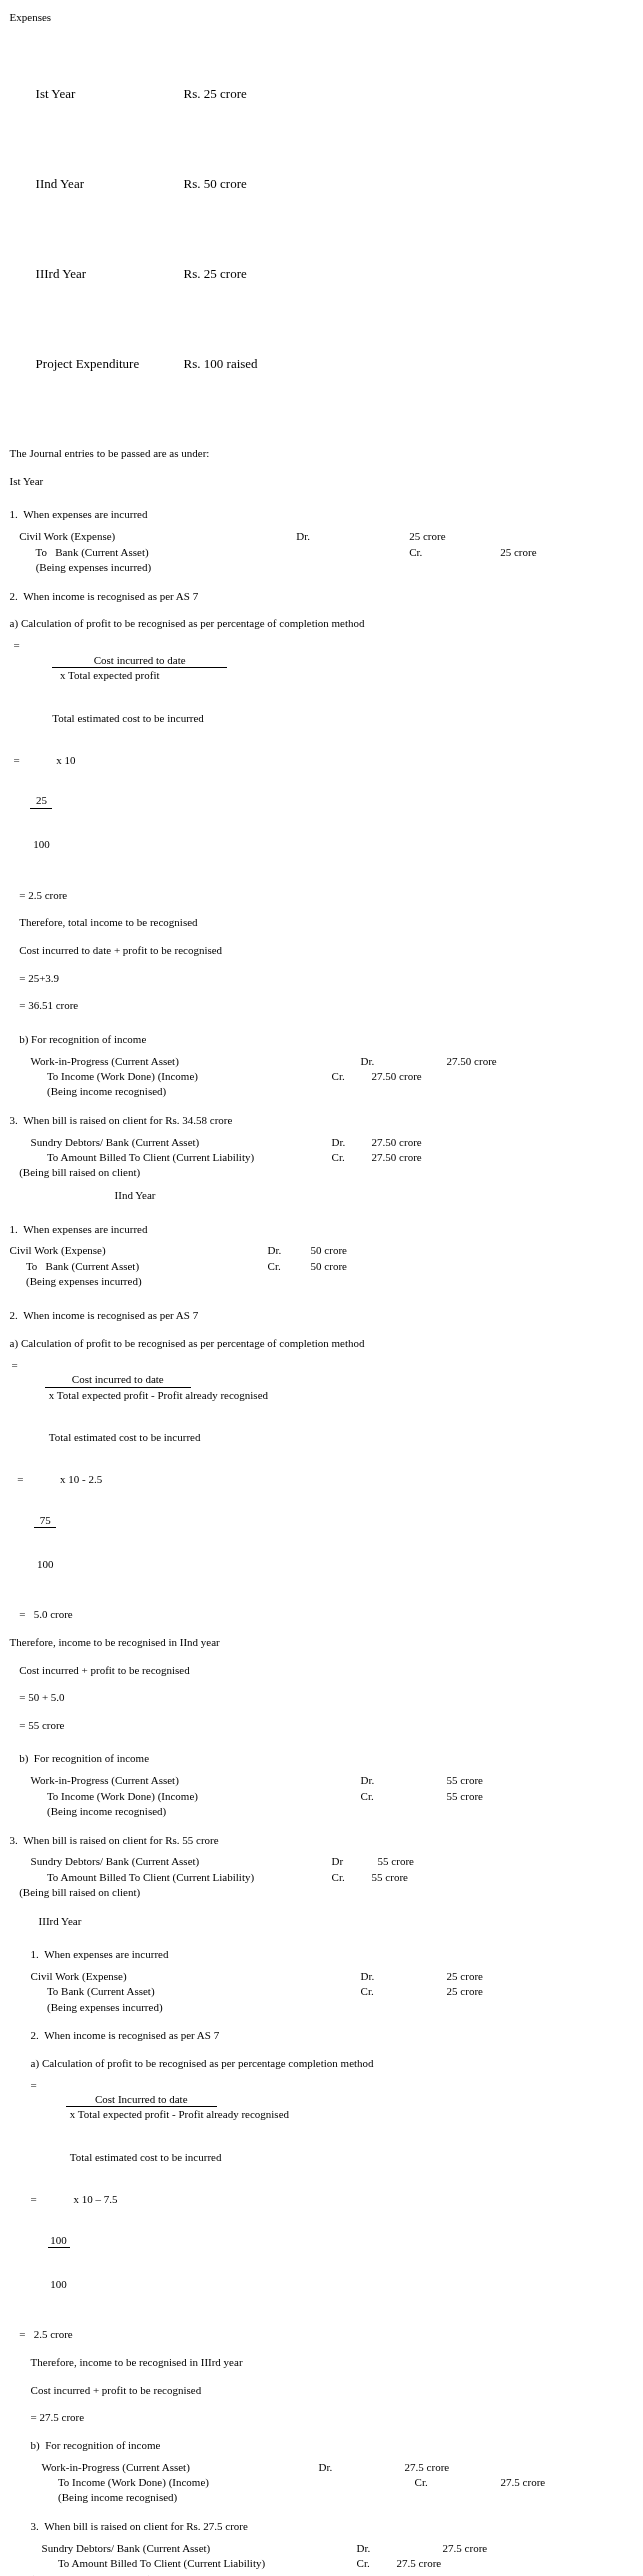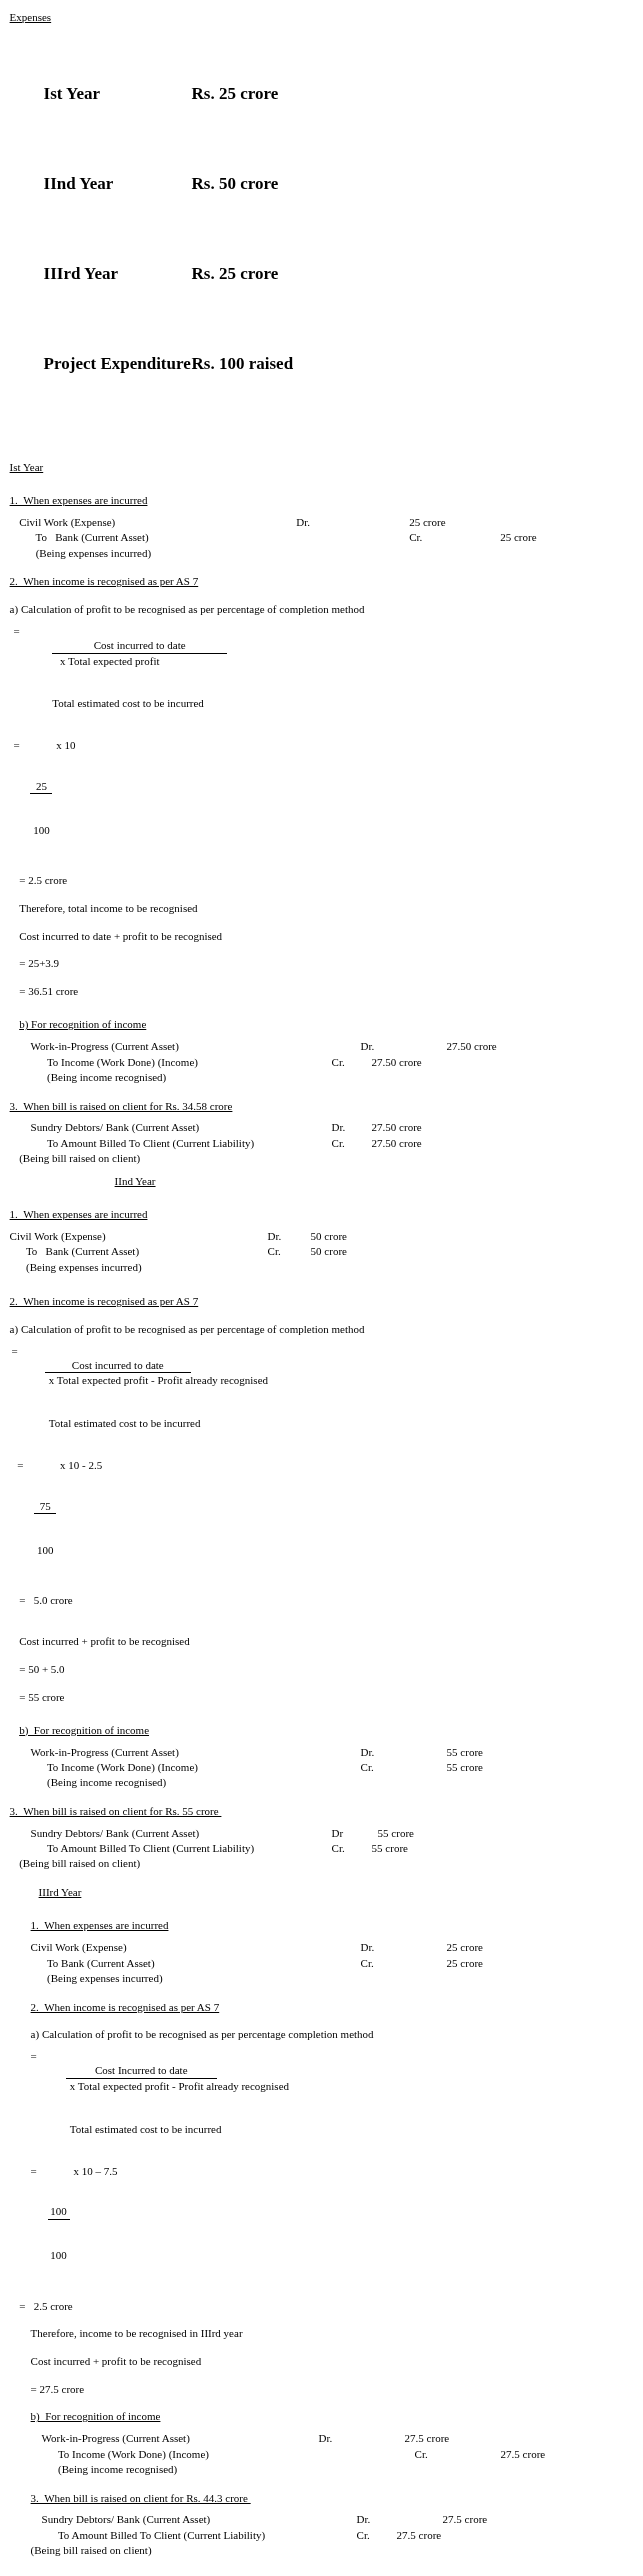--- a/index.html
+++ b/index.html
@@ -21,21 +21,21 @@
   }
   .blk {
     padding-left: 9.6px;
     padding-right: 7.6px;
   }
   .line {
     font-size: 11px;
     line-height: 14.3px;
     white-space: pre;
   }
-  .u { text-decoration: underline; }
+  .u { }
   .gap-s { height: 7.6px; }
   .gap-m { height: 13.4px; }
   .gap-l { height: 19px; }
 
   
   .row {
     display: flex;
     font-size: 11px;
     line-height: 15.3px;
     white-space: pre;
@@ -70,24 +70,23 @@
     font-size: 11px;
     line-height: 14.3px;
     white-space: pre;
   }
   .overline-cell {
     border-bottom: 1px solid #000;
     display: inline-block;
     padding: 0 3.8px 0 3.8px;
   }
   .tbl-exp {
-    font-size: 17px;
+    font-size: 13px;
     line-height: 18px;
     white-space: pre;
-    font-weight: bold;
   }
   .tbl-exp .l { display: inline-block; width: 148px; }
 </style>
 </head>
 <body>
 
 <div id="page">
 
   <div class="blk">
     <div class="line u">Expenses</div>
@@ -102,20 +101,21 @@
       </div>
       <div>
         <span class="l">IIIrd Year</span><span>Rs. 25 crore</span>
       </div>
       <div>
         <span class="l">Project Expenditure</span><span>Rs. 100 raised</span>
       </div>
     </div>
 
     <div class="gap-l"></div>
+    <div class="line">The Journal entries to be passed are as under:</div>
     <div class="gap-m"></div>
     <div class="line u">Ist Year</div>
   </div>
 
   <div class="blk">
     <div class="gap-l"></div>
     <div class="line u">1.  When expenses are incurred</div>
     <div class="gap-s"></div>
 
     <div class="row ind1">
@@ -250,20 +250,21 @@
       <span class="frac">
         <span class="num">75</span>
         <span class="den">100</span>
       </span>
       <span style="padding-left:3.8px">x 10 - 2.5</span>
     </div>
 
     <div class="gap-s"></div>
     <div class="line ind1">=   5.0 crore</div>
     <div class="gap-m"></div>
+    <div class="line">Therefore, income to be recognised in IInd year</div>
     <div class="gap-m"></div>
     <div class="line ind1">Cost incurred + profit to be recognised</div>
     <div class="gap-m"></div>
     <div class="line ind1">= 50 + 5.0</div>
     <div class="gap-m"></div>
     <div class="line ind1">= 55 crore</div>
 
     <div class="gap-l"></div>
     <div class="line ind1 u">b)  For recognition of income</div>
     <div class="gap-s"></div>
@@ -370,21 +371,21 @@
     <div class="row ind3">
       <span class="c-desc" style="width:373px">      To Income (Work Done) (Income)</span>
       <span class="c-dr" style="width:86px">Cr.</span>
       <span class="c-amt">27.5 crore</span>
     </div>
     <div class="row ind3">
       <span class="c-desc">      (Being income recognised)</span>
     </div>
 
     <div class="gap-m"></div>
-    <div class="line ind2 u">3.  When bill is raised on client for Rs. 44.3 crore </div>
+    <div class="line ind2 u">3.  When bill is raised on client for Rs. 27.5 crore </div>
     <div class="gap-s"></div>
 
     <div class="row ind3">
       <span class="c-desc" style="width:315px">Sundry Debtors/ Bank (Current Asset)</span>
       <span class="c-dr" style="width:86px">Dr.</span>
       <span class="c-amt">27.5 crore</span>
     </div>
     <div class="row ind3">
       <span class="c-desc" style="width:315px">      To Amount Billed To Client (Current Liability)</span>
       <span class="c-dr" style="width:40px">Cr.</span>

